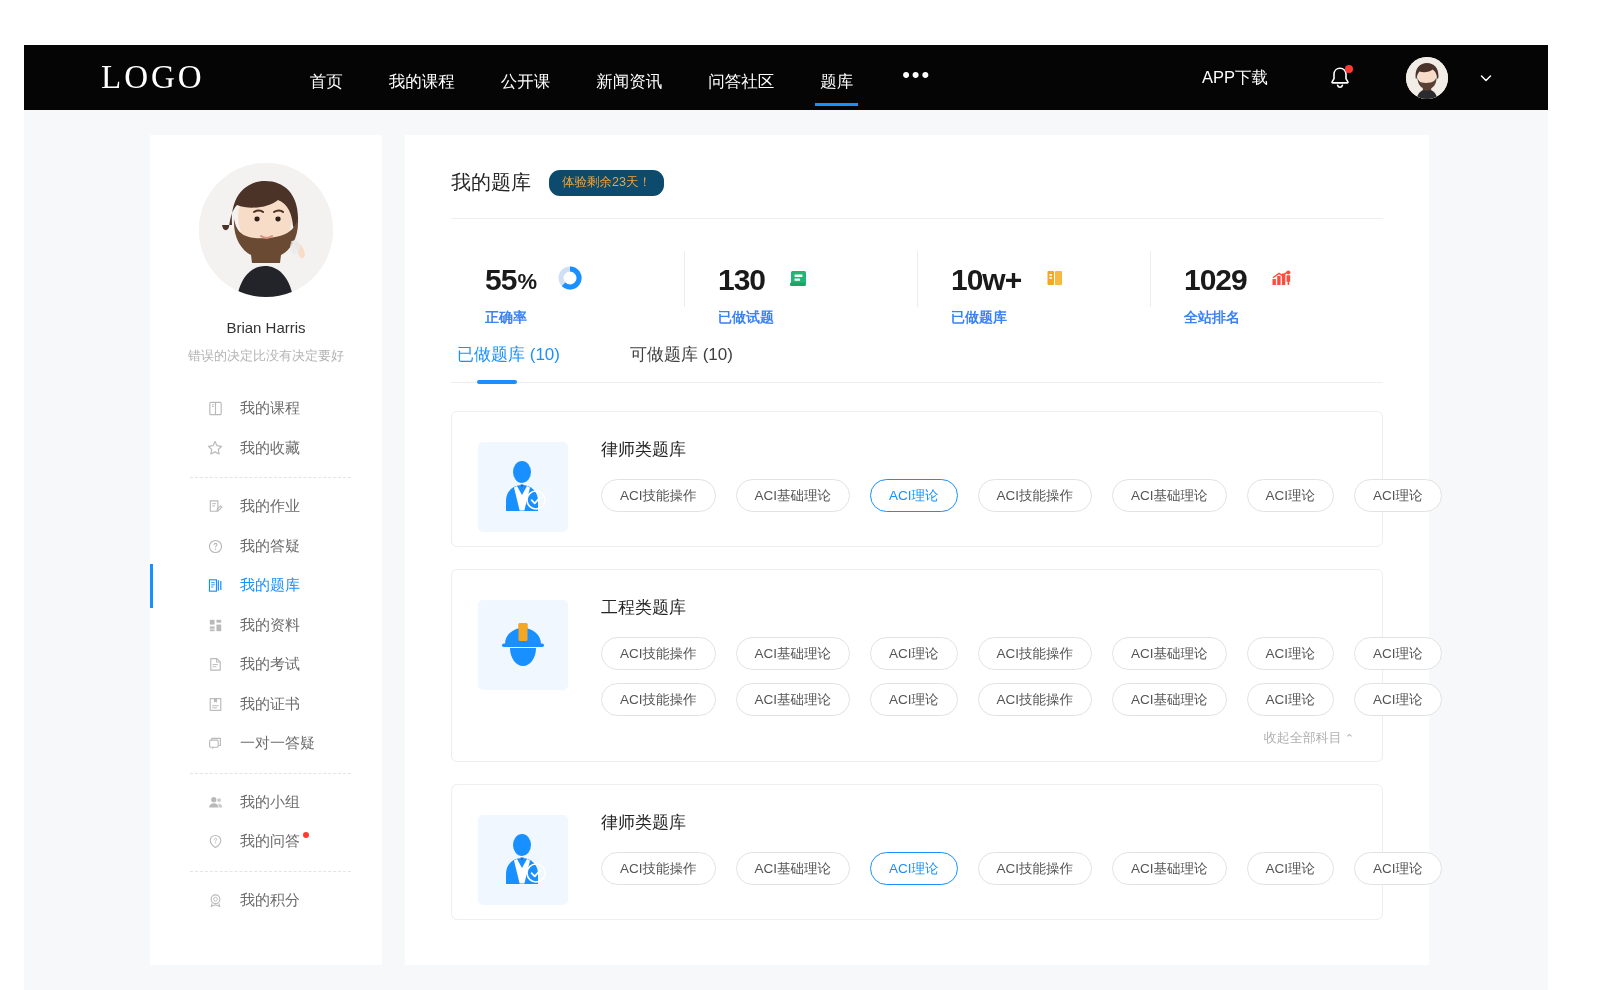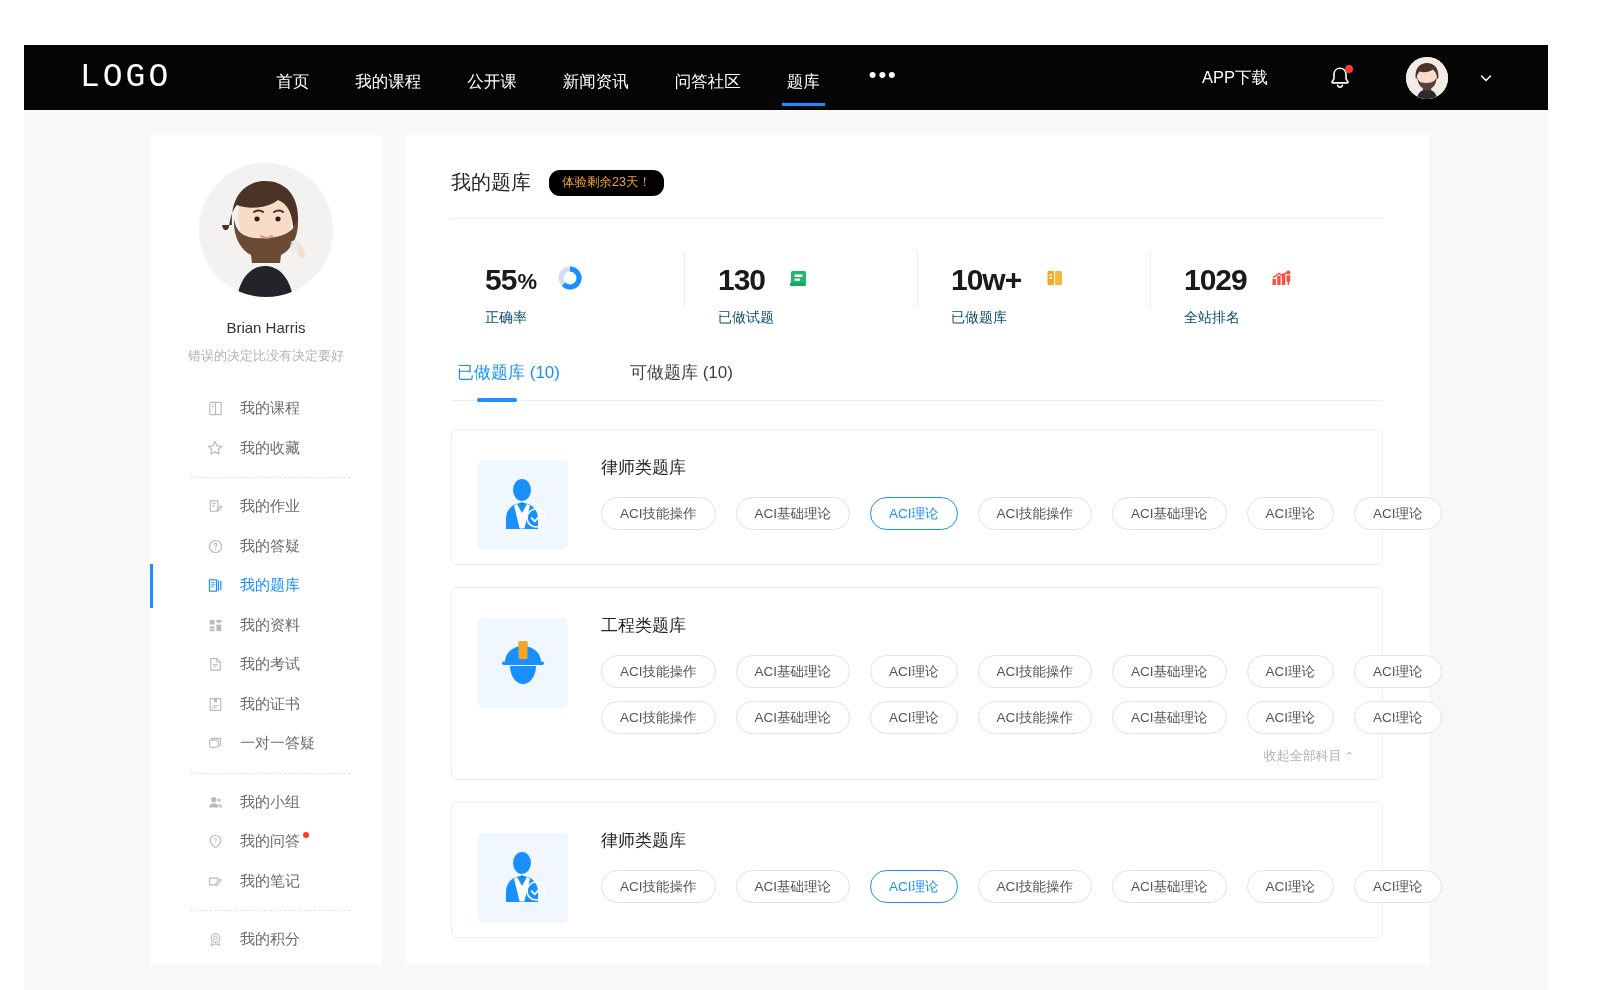--- a/index.html
+++ b/index.html
@@ -17,26 +17,26 @@
   
   .header {
     position: absolute;
     left: 24px; top: 45px;
     width: 1524px; height: 65px;
     background: #050505;
     display: flex;
     align-items: center;
   }
   .logo {
-    margin-left: 56px;
+    margin-left: 77px;
     color: #ffffff;
     font-size: 33px;
     letter-spacing: 3px;
     font-weight: 300;
-    font-family: Liberation Mono, monospace;
+    font-family: Liberation Serif, serif;
   }
   .nav {
     display: flex;
     align-items: center;
     margin-left: 82px;
     height: 65px;
   }
   .nav-item {
     position: relative;
     color: #ffffff;
@@ -197,21 +197,21 @@
     align-items: center;
     padding-bottom: 22px;
     border-bottom: 1px solid #eeeeee;
   }
   .main-title {
     font-size: 20px;
     color: #262626;
   }
   .trial-badge {
     margin-left: 18px;
-    background: #000000;
+    background: #0c4a6e;
     color: #f5a433;
     font-size: 12.5px;
     border-radius: 11px;
     padding: 4px 13px 5px 13px;
     white-space: nowrap;
   }
   
   .stats {
     display: flex;
     margin-top: 26px;
@@ -253,26 +253,26 @@
     margin-bottom: 4px;
     width: 26px; height: 26px;
     flex: none;
     display: flex;
     align-items: center;
     justify-content: center;
   }
   .stat-label {
     margin-top: 14px;
     font-size: 14px;
-    color: #0c4a6e;
+    color: #3b82f6;
+    font-weight: bold;
   }
   
   .tabs {
     display: flex;
-    margin-top: 18px;
     border-bottom: 1px solid #eeeeee;
   }
   .tab {
     position: relative;
     font-size: 17px;
     color: #404040;
     padding: 0 6px 16px 6px;
     margin-right: 58px;
     cursor: pointer;
     white-space: nowrap;
@@ -531,29 +531,20 @@
                 <path d="M9 2.6c3.2 0 5.6 2.4 5.6 5.4 0 3.4-3.4 6-5.6 7.4-2.2-1.4-5.6-4-5.6-7.4C3.4 5 5.8 2.6 9 2.6z" stroke="currentColor" stroke-width="1.2" stroke-linejoin="round"></path>
                 <path d="M7.8 6.8c0-.7.6-1.2 1.3-1.2s1.2.5 1.2 1.1c0 .9-1.2 1-1.2 1.9" stroke="currentColor" stroke-width="1" fill="none" stroke-linecap="round"></path>
                 <circle cx="9.05" cy="10.4" r=".65" fill="currentColor"></circle>
               </svg>
           </span>
           <span class="menu-label">
             <span>我的问答</span>
             <span class="menu-dot"></span>
           </span>
         </div>
-        <div class="menu-item">
-          <span class="mi-icon">
-            <svg width="17" height="17" viewBox="0 0 18 18" fill="none">
-                <path d="M2.8 5.4h8.4v7.2H2.8z" stroke="currentColor" stroke-width="1.2"></path>
-                <path d="M9.6 10.6l4.2-4.2 1.5 1.5-4.2 4.2-2 .5z" stroke="currentColor" stroke-width="1.1" fill="#fff" stroke-linejoin="round"></path>
-              </svg>
-          </span>
-          <span class="menu-label">我的笔记</span>
-        </div>
 
         <div class="menu-divider"></div>
 
         <div class="menu-item">
           <span class="mi-icon">
             <svg width="17" height="17" viewBox="0 0 18 18" fill="none">
                 <circle cx="9" cy="7.6" r="4.6" stroke="currentColor" stroke-width="1.2"></circle>
                 <circle cx="9" cy="7.6" r="2" stroke="currentColor" stroke-width="1"></circle>
                 <path d="M5.4 12.2l-1 3.2 4.6-2 4.6 2-1-3.2" stroke="currentColor" stroke-width="1.1" fill="none" stroke-linejoin="round"></path>
               </svg>

